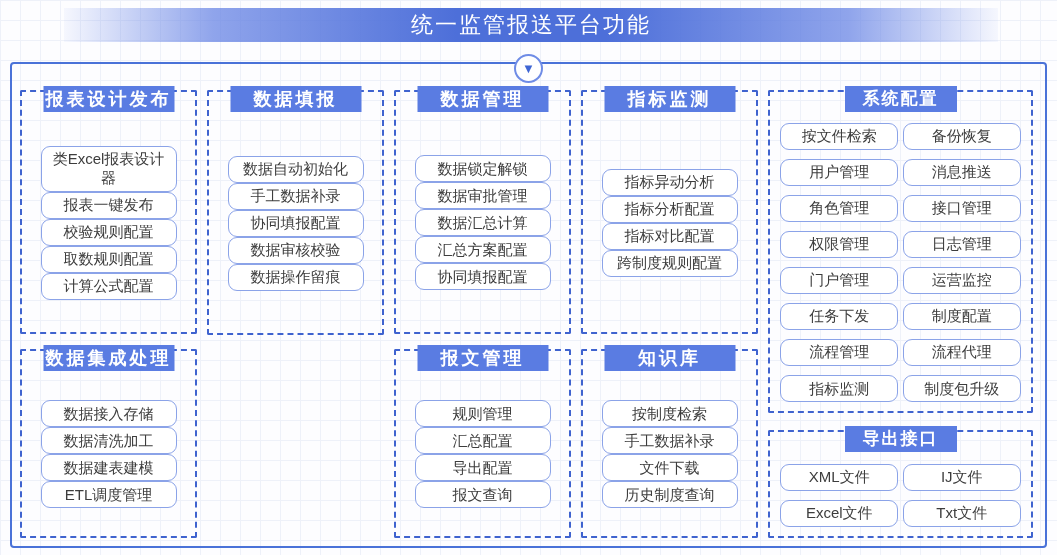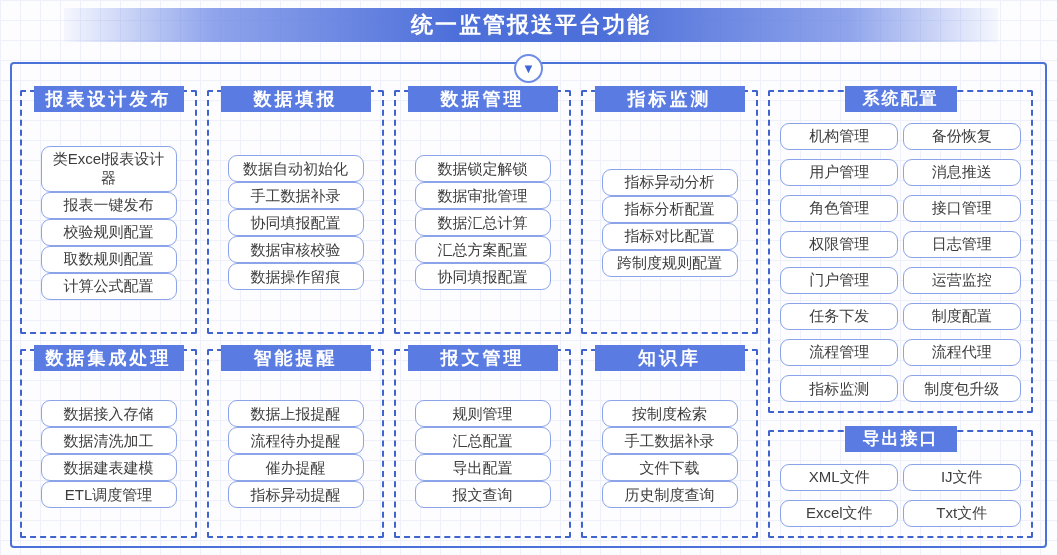--- a/index.html
+++ b/index.html
@@ -20,21 +20,21 @@
     position: absolute;
     left: 64px; right: 59px; top: 8px; height: 34px;
     background: linear-gradient(90deg,
       rgba(124,150,236,0.06) 0%,
       rgba(101,130,228,0.72) 16%,
       #4d6fd9 42%, #4d6fd9 58%,
       rgba(101,130,228,0.72) 84%,
       rgba(124,150,236,0.06) 100%);
     color: #ffffff;
     font-size: 22px;
-    font-weight: bold;
+    font-weight: normal;
     letter-spacing: 2px;
     text-align: center;
     line-height: 34px;
   }
 
   
   .connector {
     position: absolute;
     left: 514px; top: 54px;
     width: 29px; height: 29px;
@@ -70,21 +70,21 @@
   }
   .h-row1 { height: 245px; }
   .h-row2 { height: 190px; }
   .h-sys  { height: 325px; }
   .h-exp  { height: 108px; }
 
   .group-header {
     position: absolute;
     top: -6px; left: 50%;
     transform: translateX(-50%);
-    width: 150px; height: 26px;
+    width: 131px; height: 26px;
     background: #5a7ce2;
     color: #ffffff;
     font-size: 18px;
     font-weight: bold;
     letter-spacing: 3px;
     text-align: center;
     line-height: 26px;
     white-space: nowrap;
     z-index: 2;
   }
@@ -162,29 +162,20 @@
     <section class="group h-row1">
       <div class="group-header">数据填报</div>
       <div class="group-items">
         <div class="item">数据自动初始化</div>
         <div class="item">手工数据补录</div>
         <div class="item">协同填报配置</div>
         <div class="item">数据审核校验</div>
         <div class="item">数据操作留痕</div>
       </div>
     </section>
-    <section class="group h-row2">
-      <div class="group-header">智能提醒</div>
-      <div class="group-items">
-        <div class="item">数据上报提醒</div>
-        <div class="item">流程待办提醒</div>
-        <div class="item">催办提醒</div>
-        <div class="item">指标异动提醒</div>
-      </div>
-    </section>
   </div>
 
   <div class="col">
     <section class="group h-row1">
       <div class="group-header">数据管理</div>
       <div class="group-items">
         <div class="item">数据锁定解锁</div>
         <div class="item">数据审批管理</div>
         <div class="item">数据汇总计算</div>
         <div class="item">汇总方案配置</div>
@@ -220,21 +211,21 @@
         <div class="item">文件下载</div>
         <div class="item">历史制度查询</div>
       </div>
     </section>
   </div>
 
   <div class="col-wide">
     <section class="group h-sys">
       <div class="group-header">系统配置</div>
       <div class="group-items grid2">
-        <div class="item">机构管理</div>
+        <div class="item">按文件检索</div>
         <div class="item">备份恢复</div>
         <div class="item">用户管理</div>
         <div class="item">消息推送</div>
         <div class="item">角色管理</div>
         <div class="item">接口管理</div>
         <div class="item">权限管理</div>
         <div class="item">日志管理</div>
         <div class="item">门户管理</div>
         <div class="item">运营监控</div>
         <div class="item">任务下发</div>

